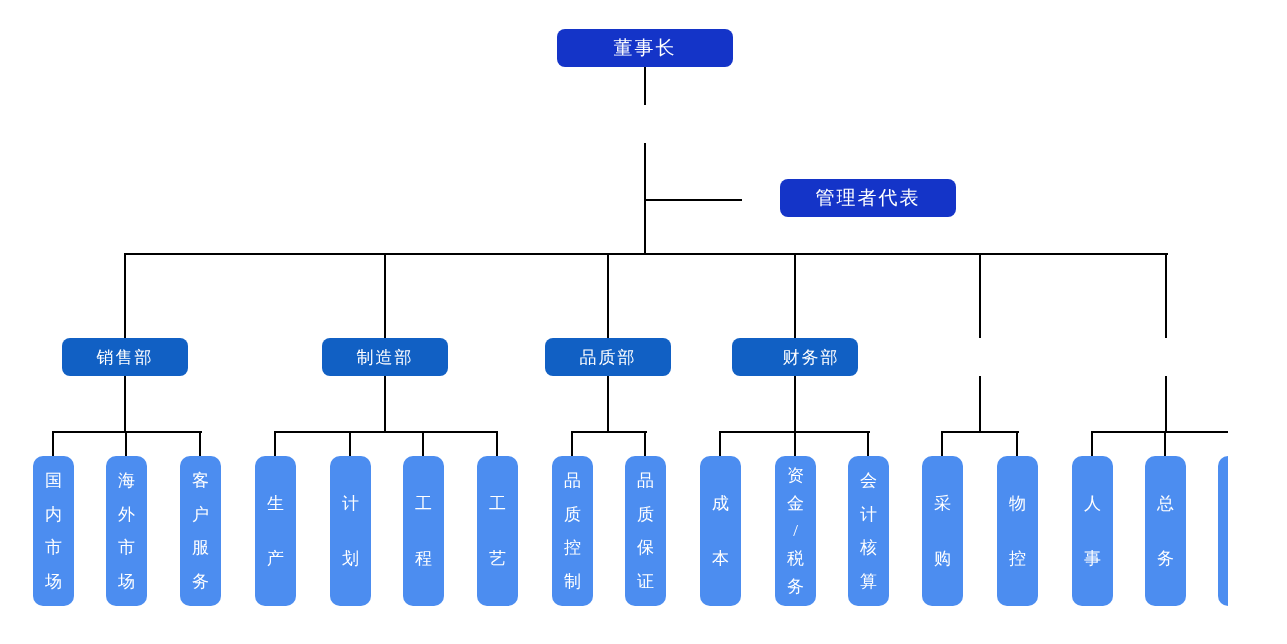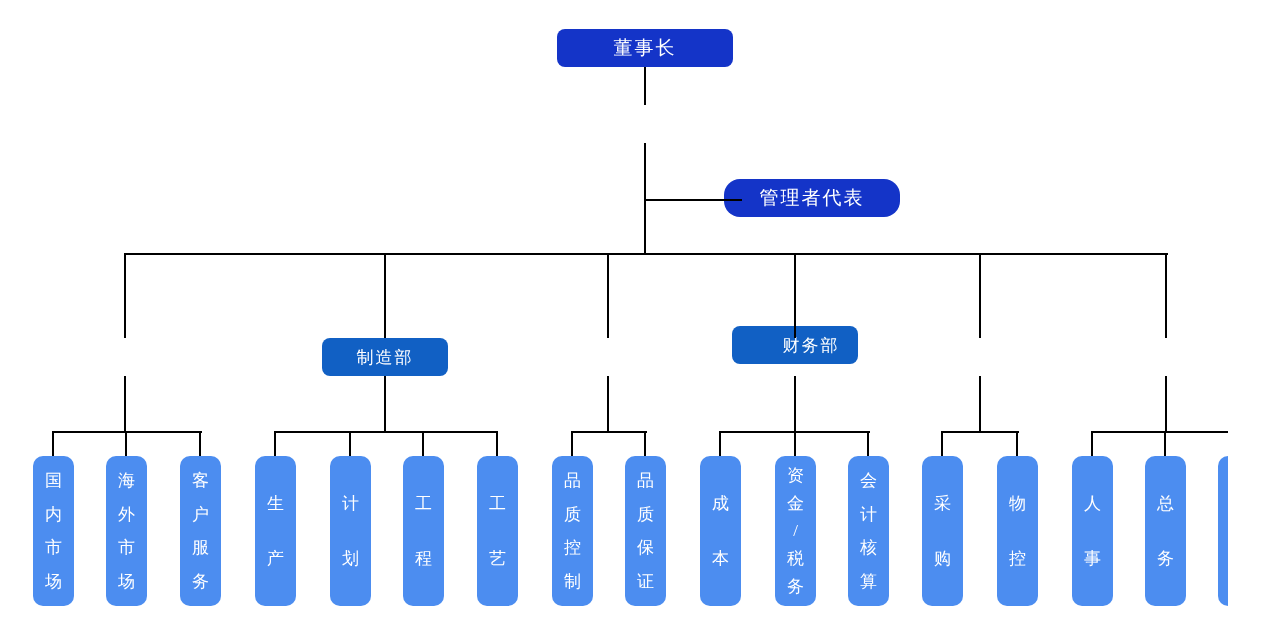--- a/index.html
+++ b/index.html
@@ -67,24 +67,26 @@
   }
   .h{height:2px;}
   .v{width:2px;}
 </style>
 </head>
 <body>
 
 <div class="canvas">
 
   <div class="node n1" style="left:557px;top:29px;">董事长</div>
-  <div class="node n1" style="left:724px;top:179px;border-radius:16px;">管理者代表</div>
-
+  <div class="node n1" style="left:780px;top:179px;">管理者代表</div>
+
+  <div class="node n2" style="left:62px;top:338px;">销售部</div>
   <div class="node n2" style="left:322px;top:338px;text-align:right;">制造部</div>
-  <div class="node n2" style="left:732px;top:326px;padding-left:32px;">财务部</div>
+  <div class="node n2" style="left:545px;top:338px;">品质部</div>
+  <div class="node n2" style="left:732px;top:338px;padding-left:32px;">财务部</div>
 
   <div class="node n3" style="left:33px;top:456px;">
       <div class="v-text">
         <span>国</span>
         <span>内</span>
         <span>市</span>
         <span>场</span>
       </div>
     </div>
   <div class="node n3" style="left:106px;top:456px;">

